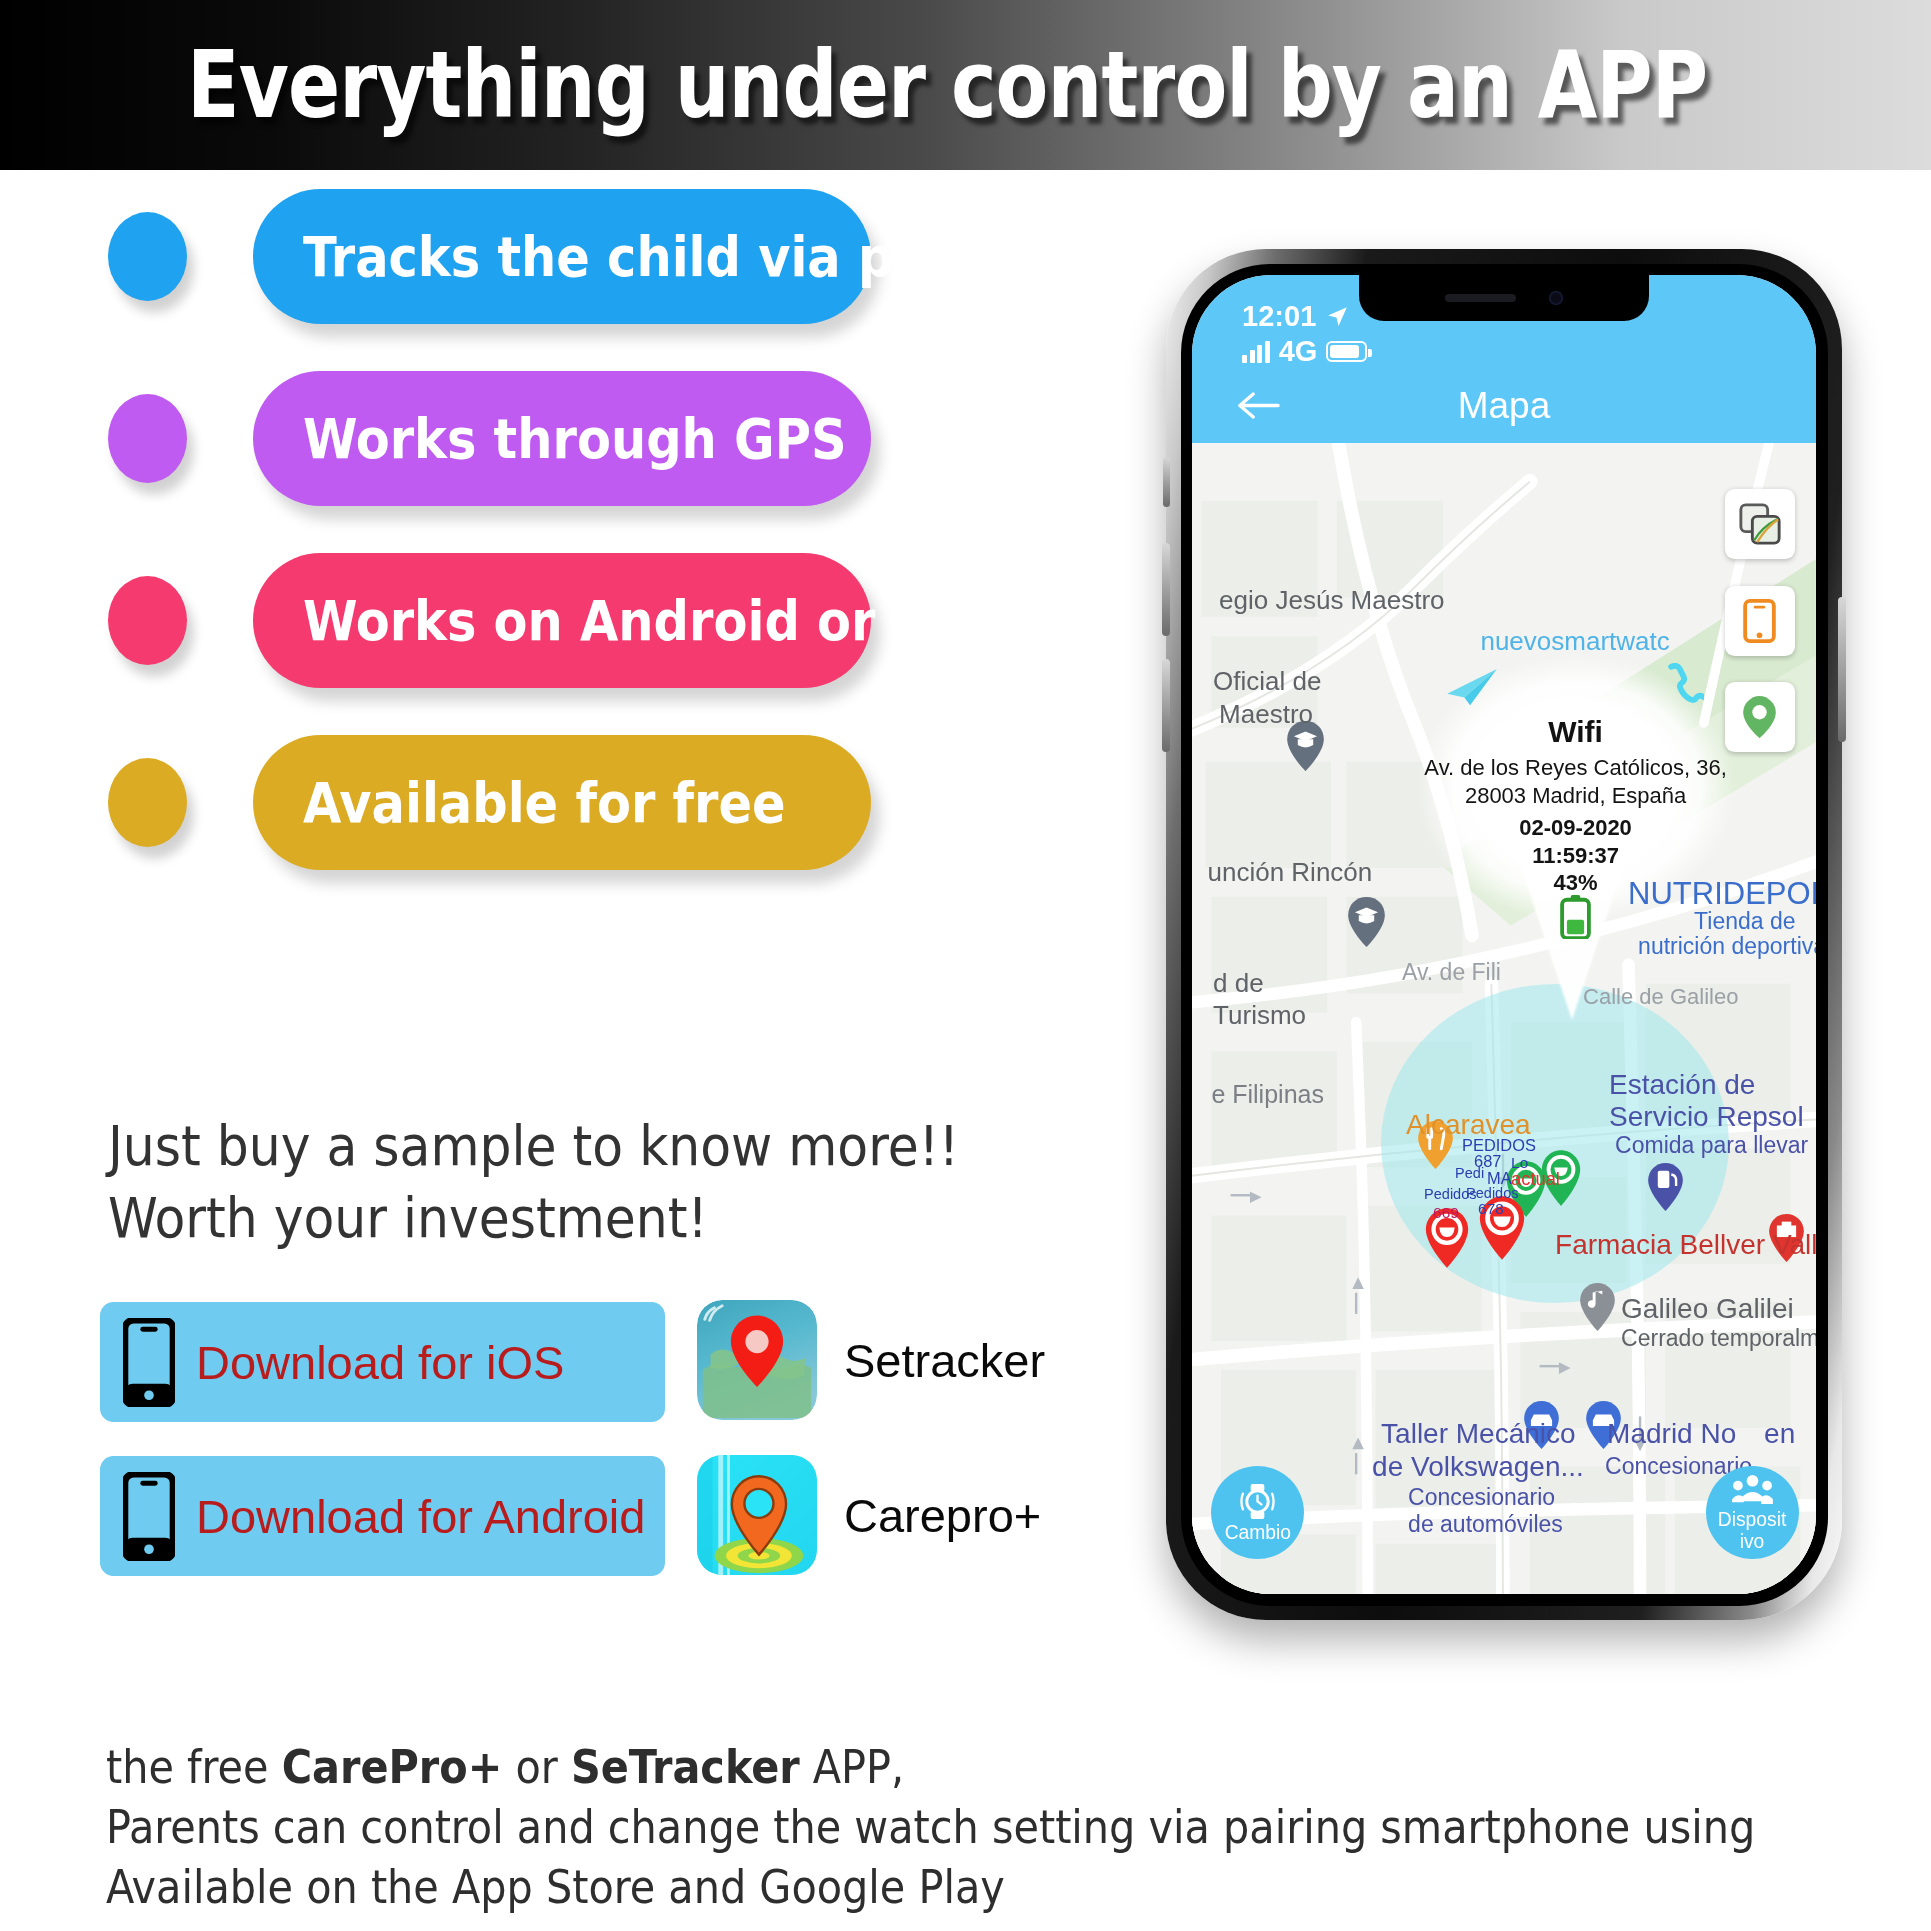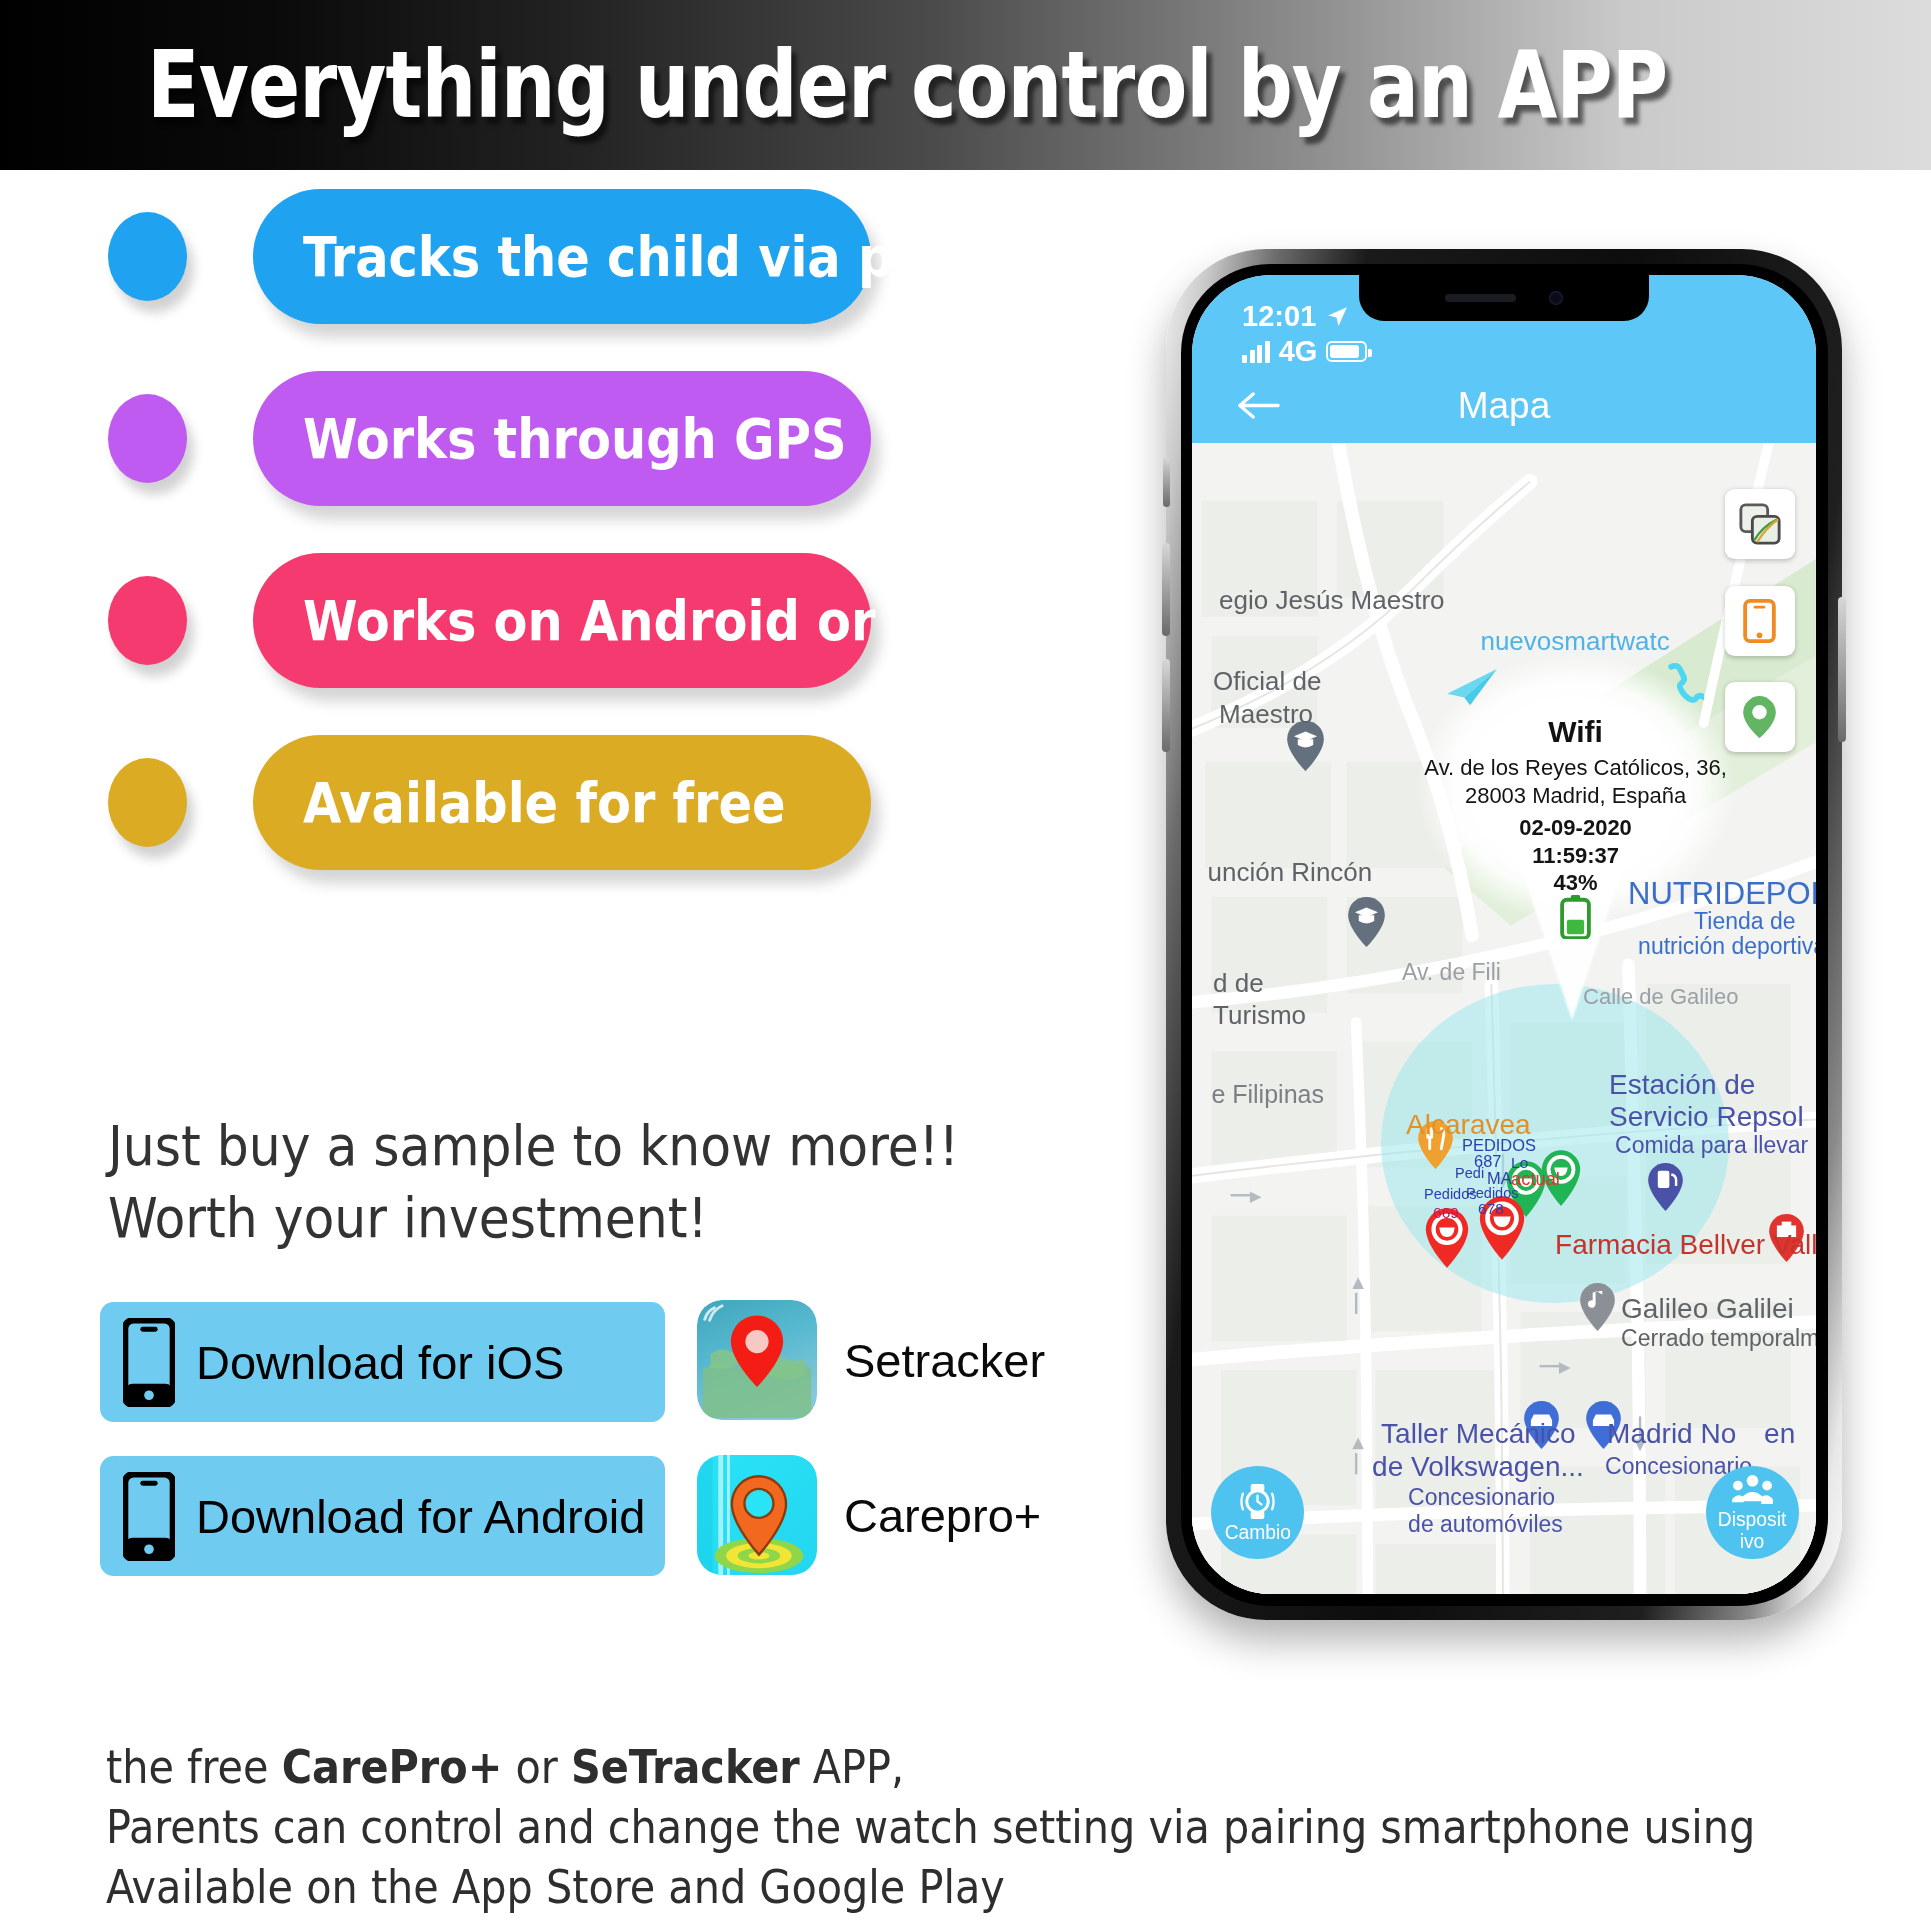--- a/index.html
+++ b/index.html
@@ -8,21 +8,21 @@
     background: #ffffff;
     font-family: "Liberation Sans", sans-serif;
     overflow: hidden;
   }
   .page { position: relative; width: 1931px; height: 1931px; background: #fff; }
 
   
   .banner {
     position: absolute; left: 0; top: 0; width: 1931px; height: 170px;
     background: linear-gradient(90deg,#000000 0%,#0a0a0a 14%,#232323 30%,#4a4a4a 48%,#8e8e8e 68%,#c9c9c9 84%,#dcdcdc 100%);
-    display: flex; align-items: center;
+    display: flex; align-items: center; padding-left: 40px;
   }
   .banner-title {
     margin-left: 147px;
     font-family: "DejaVu Sans Condensed","Liberation Sans Narrow","Liberation Sans", sans-serif;
     font-weight: bold;
     font-size: 93px;
     letter-spacing: -1px;
     color: #ffffff;
     transform: scaleX(0.92);
     transform-origin: left center;
@@ -73,21 +73,21 @@
     position: absolute; width: 565px; height: 120px;
     background: #6FCCF0; border-radius: 13.5px;
     display: flex; align-items: center;
   }
   .dl-btn.r1 { left: 0; top: 0; }
   .dl-btn.r2 { left: 0; top: 154px; }
   .phone-ico { margin-left: 23px; width: 52px; height: 89px; flex: 0 0 auto; }
   .dl-label {
     margin-left: 21px;
     font-family: "Liberation Sans", sans-serif;
-    font-size: 47px; color: #000000; white-space: nowrap;
+    font-size: 47px; color: #b91c1c; white-space: nowrap;
   }
   .app-row { position: absolute; display: flex; align-items: center; }
   .app-row.r1 { left: 597px; top: -1.9px; }
   .app-row.r2 { left: 597px; top: 153px; }
   .app-ico { width: 120px; height: 120px; border-radius: 25px; overflow: hidden; position: relative; flex:0 0 auto;}
   .app-name {
     margin-left: 27px;
     font-family: "Liberation Sans", sans-serif;
     font-size: 47px; color: #0a0a0a; white-space: nowrap;
   }

